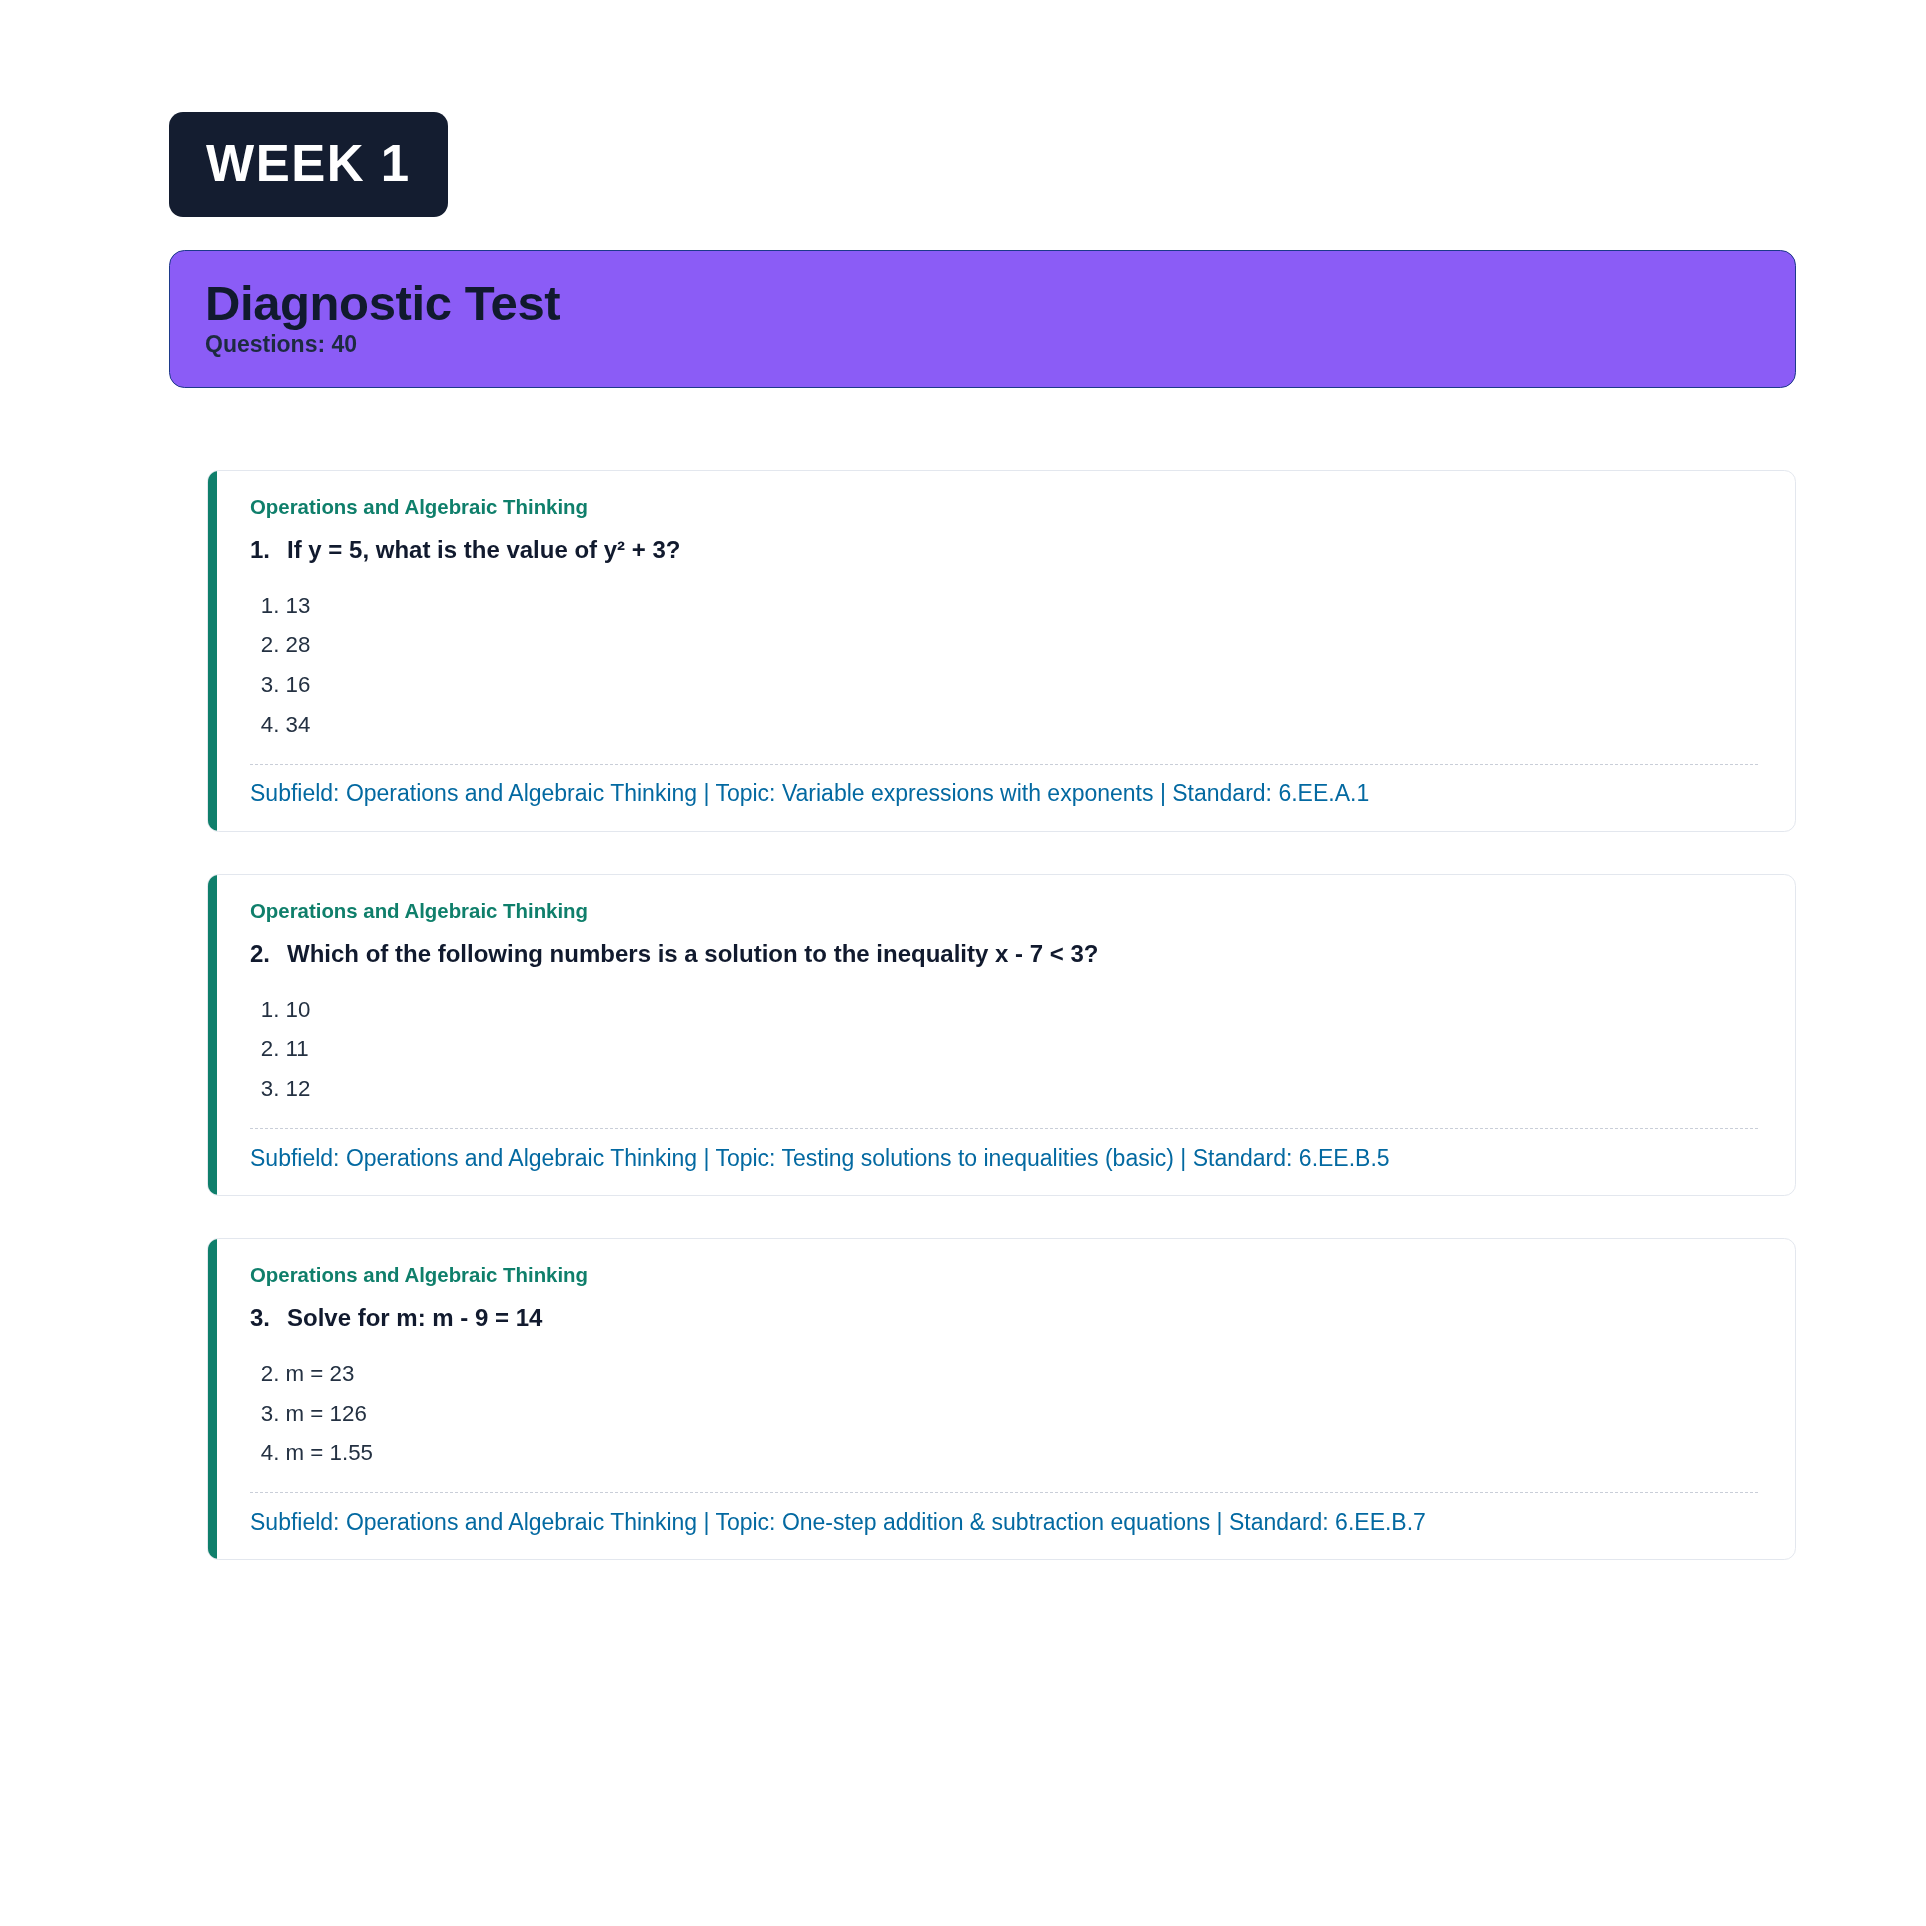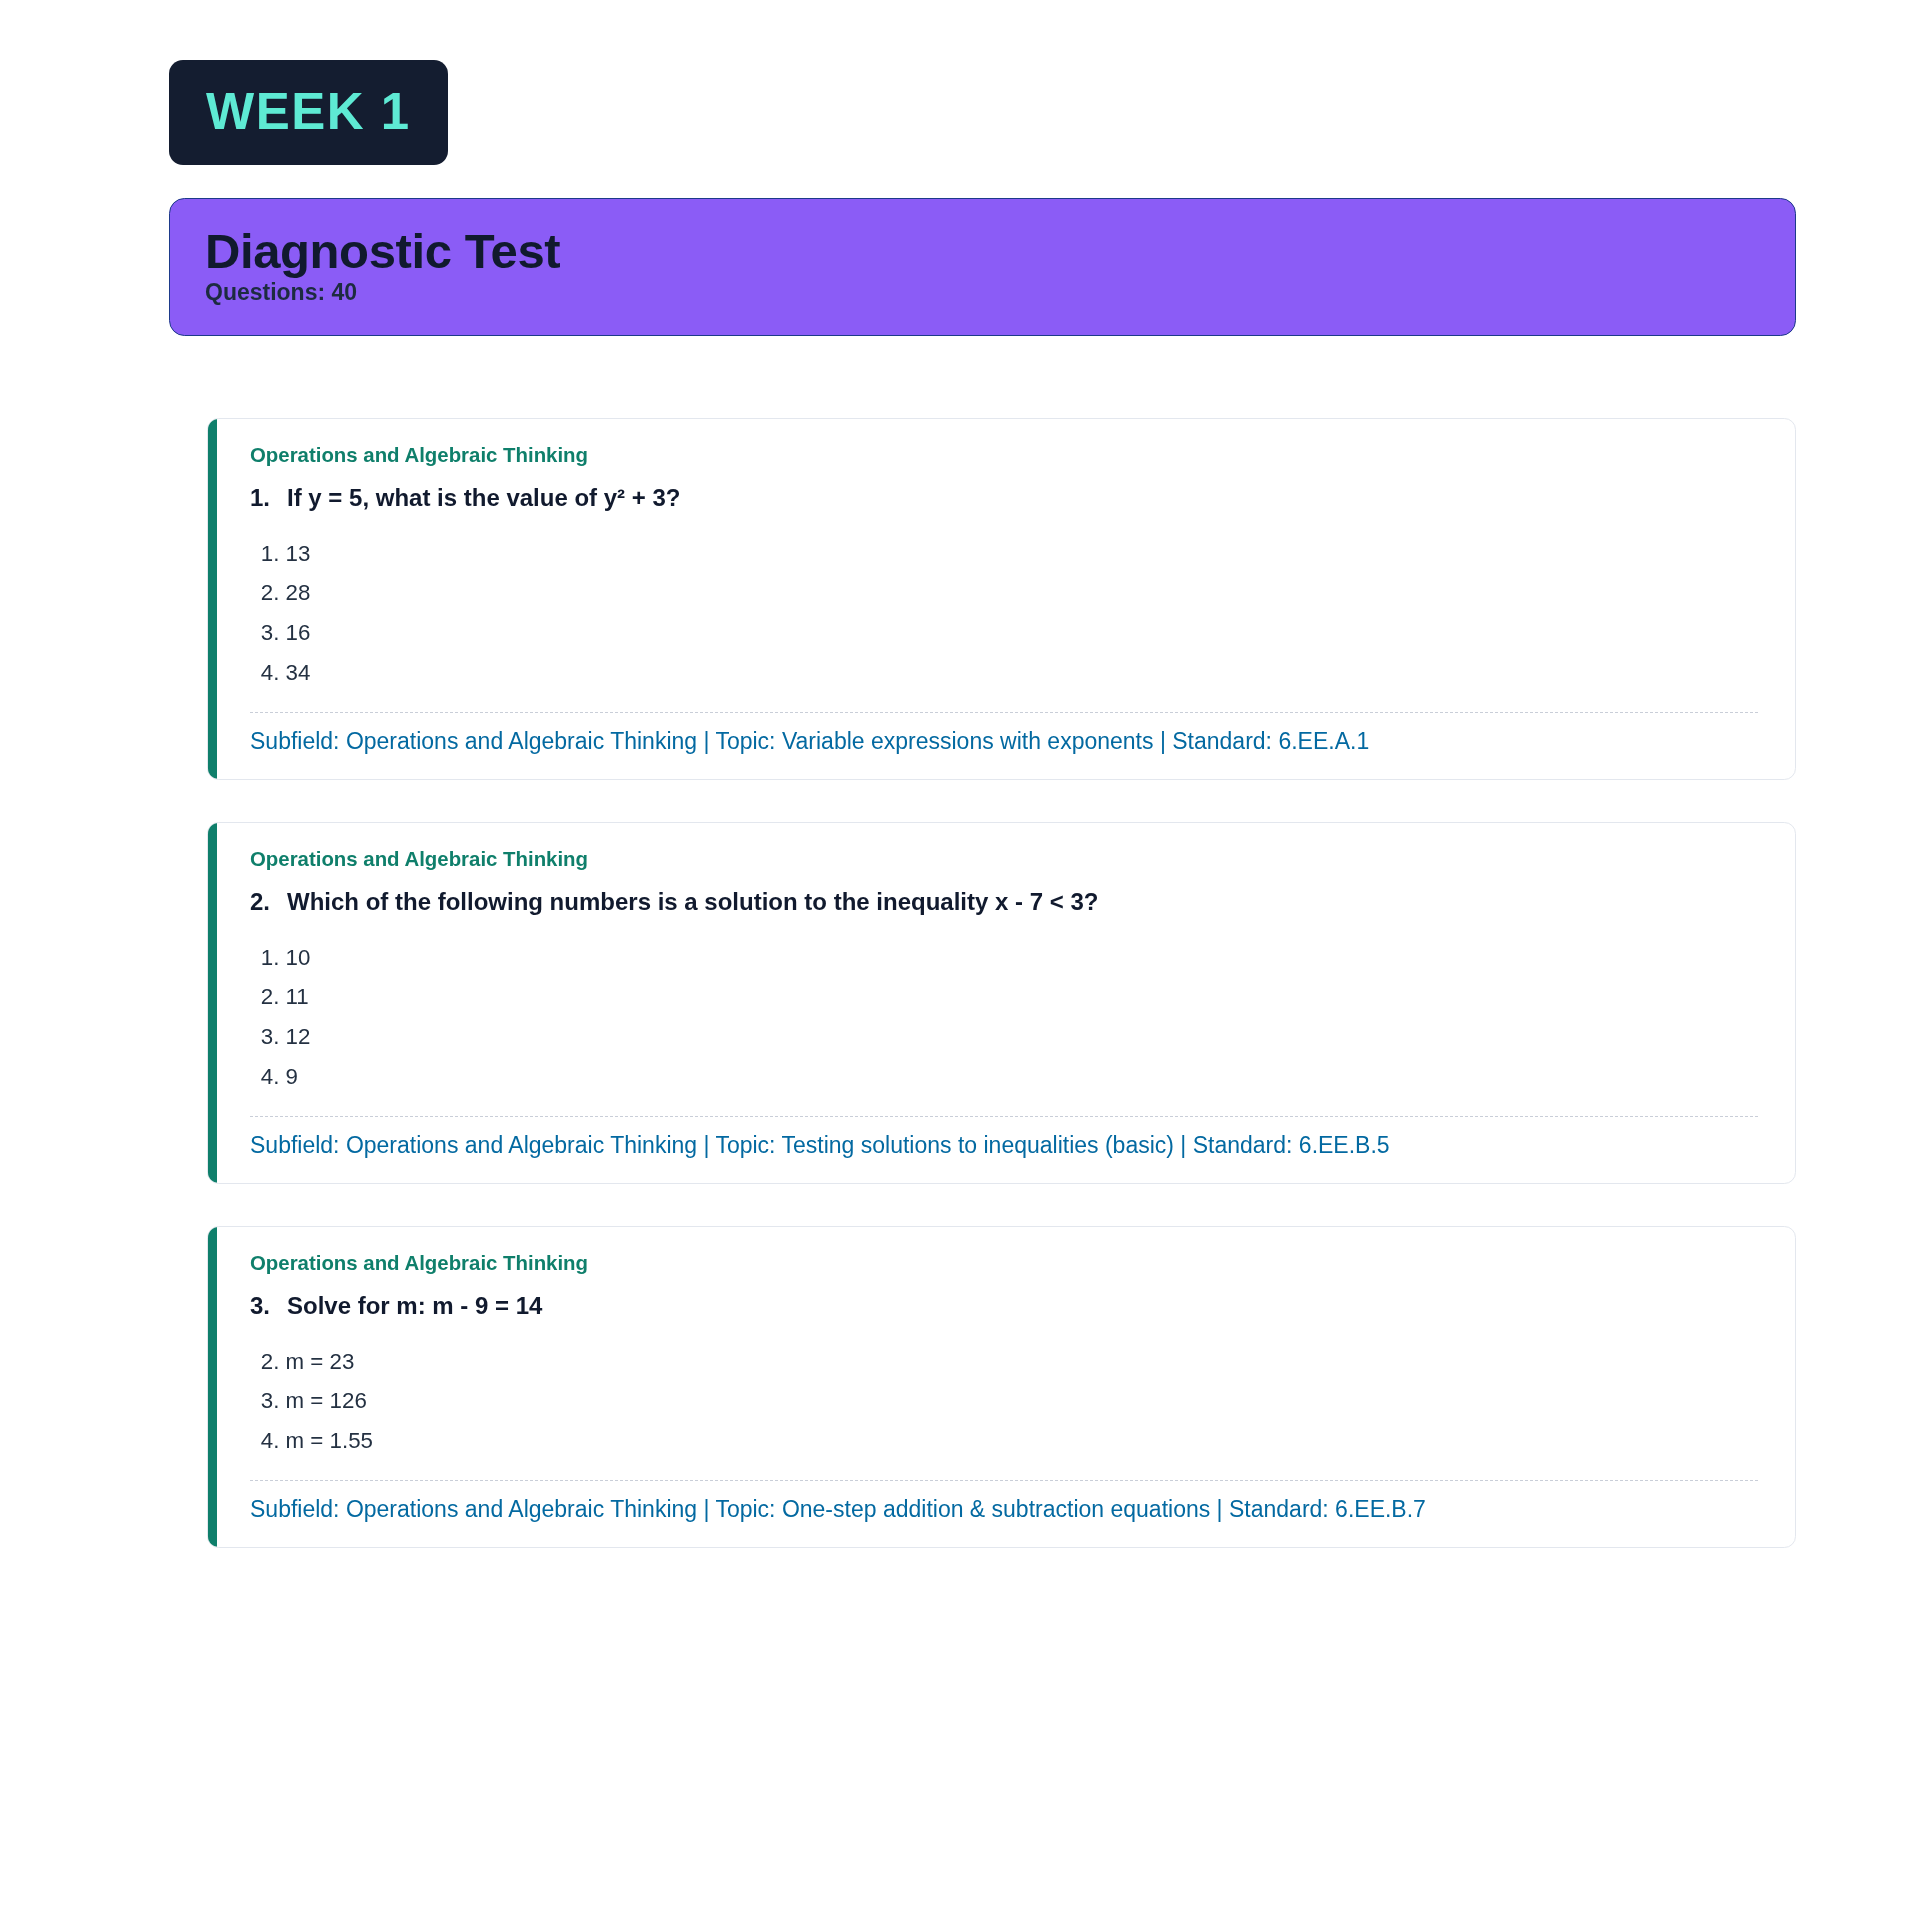--- a/index.html
+++ b/index.html
@@ -17,24 +17,24 @@
   .page {
     position: relative;
     width: 1965px;
     height: 2542px;
     box-sizing: border-box;
     padding: 0 169px;
   }
 
   
   .week-badge {
-    margin-top: 60px;
+    margin-top: 112px;
     display: inline-block;
     background: #141d30;
-    color: #5eead4;
+    color: #ffffff;
     font-size: 51px;
     font-weight: bold;
     letter-spacing: 1.5px;
     padding: 22.3px 37px 24px 37px;
     border-radius: 14px;
   }
 
   
   .title-card {
     margin-top: 33px;
@@ -155,21 +155,20 @@
     <div class="q-card">
       <div class="q-subfield">Operations and Algebraic Thinking</div>
       <div class="q-prompt">
         <span class="q-num">2.</span>
         <span class="q-text">Which of the following numbers is a solution to the inequality x - 7 &lt; 3?</span>
       </div>
       <ol class="q-choices">
         <li><span class="ch-num">1.</span><span>10</span></li>
         <li><span class="ch-num">2.</span><span>11</span></li>
         <li><span class="ch-num">3.</span><span>12</span></li>
-        <li><span class="ch-num">4.</span><span>9</span></li>
       </ol>
       <div class="q-meta-divider"></div>
       <div class="q-meta">Subfield: Operations and Algebraic Thinking | Topic: Testing solutions to inequalities (basic) | Standard: 6.EE.B.5</div>
     </div>
 
     <div class="q-card">
       <div class="q-subfield">Operations and Algebraic Thinking</div>
       <div class="q-prompt">
         <span class="q-num">3.</span>
         <span class="q-text">Solve for m: m - 9 = 14</span>

